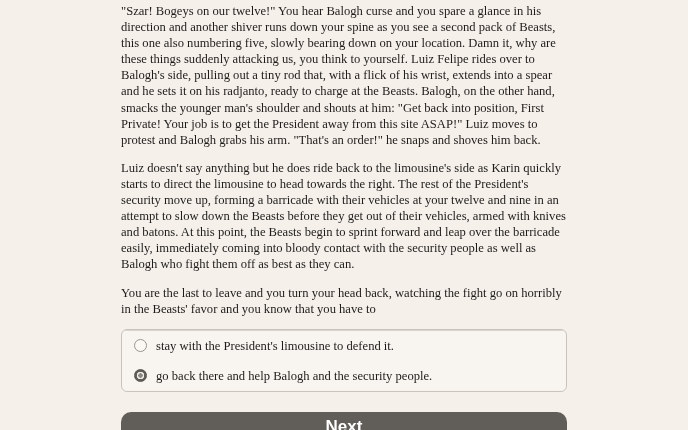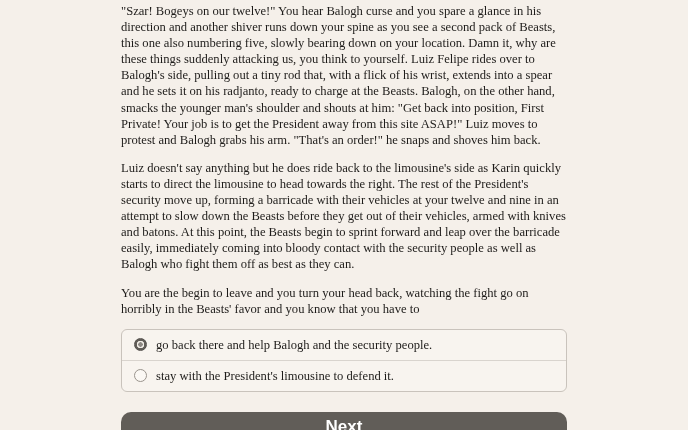--- a/index.html
+++ b/index.html
@@ -78,28 +78,28 @@
     padding: 0 0 8px 0;
   }
 </style>
 </head>
 <body>
 
 <div class="content">
   <div class="story">
     <p>"Szar! Bogeys on our twelve!" You hear Balogh curse and you spare a glance in his direction and another shiver runs down your spine as you see a second pack of Beasts, this one also numbering five, slowly bearing down on your location. Damn it, why are these things suddenly attacking us, you think to yourself. Luiz Felipe rides over to Balogh's side, pulling out a tiny rod that, with a flick of his wrist, extends into a spear and he sets it on his radjanto, ready to charge at the Beasts. Balogh, on the other hand, smacks the younger man's shoulder and shouts at him: "Get back into position, First Private! Your job is to get the President away from this site ASAP!" Luiz moves to protest and Balogh grabs his arm. "That's an order!" he snaps and shoves him back.</p>
     <p>Luiz doesn't say anything but he does ride back to the limousine's side as Karin quickly starts to direct the limousine to head towards the right. The rest of the President's security move up, forming a barricade with their vehicles at your twelve and nine in an attempt to slow down the Beasts before they get out of their vehicles, armed with knives and batons. At this point, the Beasts begin to sprint forward and leap over the barricade easily, immediately coming into bloody contact with the security people as well as Balogh who fight them off as best as they can.</p>
-    <p>You are the begin to leave and you turn your head back, watching the fight go on horribly in the Beasts' favor and you know that you have to</p>
+    <p>You are the last to leave and you turn your head back, watching the fight go on horribly in the Beasts' favor and you know that you have to</p>
   </div>
 
   <div class="choices">
+    <div class="choice-row second">
+      <span class="radio"></span>
+      <span class="choice-label">stay with the President's limousine to defend it.</span>
+    </div>
     <div class="choice-row">
       <span class="radio selected"></span>
       <span class="choice-label">go back there and help Balogh and the security people.</span>
-    </div>
-    <div class="choice-row second">
-      <span class="radio"></span>
-      <span class="choice-label">stay with the President's limousine to defend it.</span>
     </div>
   </div>
 
   <button class="next-btn">Next</button>
 </div>
 
 </body></html>

